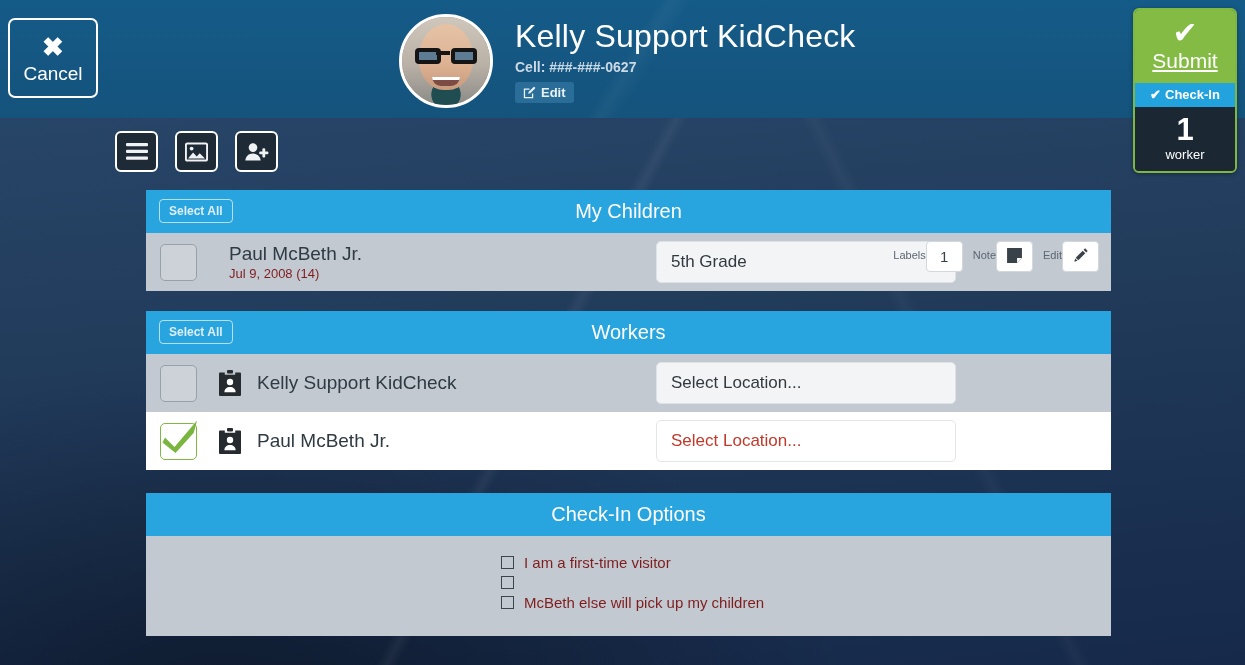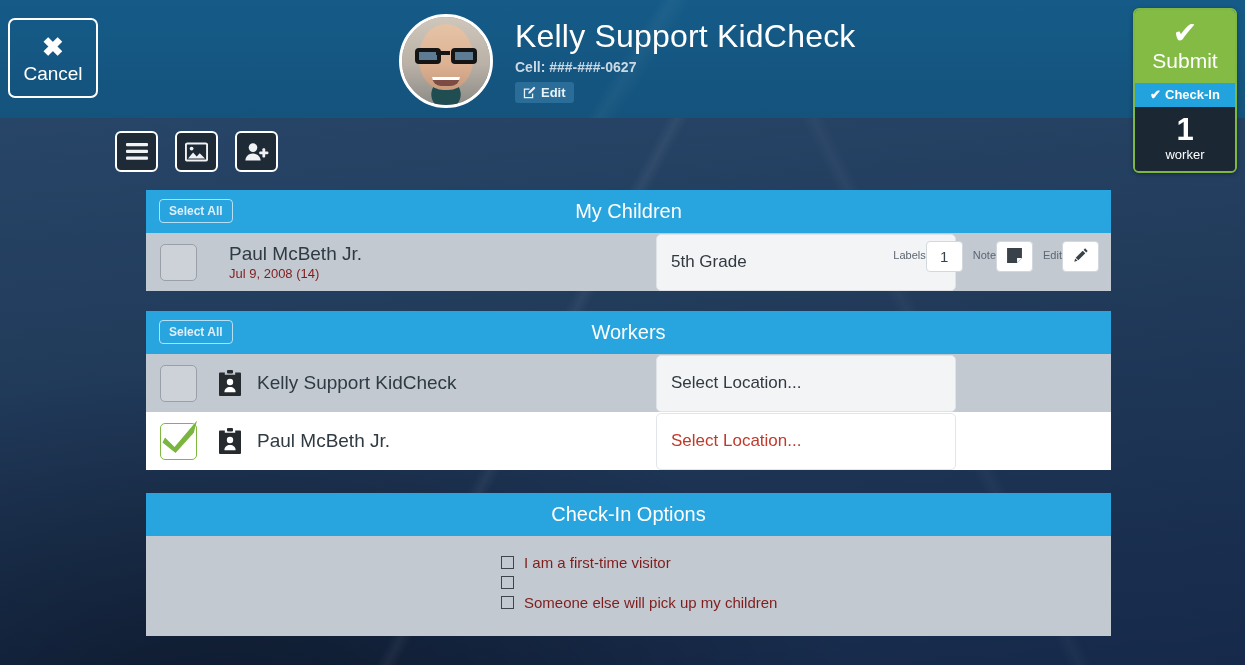--- a/index.html
+++ b/index.html
@@ -95,21 +95,21 @@
   .edit-pill svg{display:block}
 
   
   #submit-panel{
     position:absolute;right:8px;top:8px;width:100px;
     border:2px solid #7fb840;border-radius:6px;overflow:hidden;
     box-shadow:0 1px 4px rgba(0,0,0,.35);
   }
   .sp-submit{background:#84bb45;color:#fff;text-align:center;padding:9px 0 10px;cursor:pointer;}
   .sp-submit .chk{font-size:30px;line-height:28px;}
-  .sp-submit .lbl{font-size:21px;line-height:24px;margin-top:2px;}
+  .sp-submit .lbl{font-size:21px;line-height:24px;margin-top:2px;text-decoration:underline;}
   .sp-mode{background:#23a3dd;color:#fff;text-align:center;font-size:13px;font-weight:bold;
            padding:4px 0 5px;display:flex;align-items:center;justify-content:center;gap:4px;cursor:pointer;}
   .sp-count{background:#1b2834;color:#fff;text-align:center;padding:6px 0 9px;}
   .sp-count .num{font-size:31px;line-height:34px;font-weight:bold;}
   .sp-count .unit{font-size:13px;line-height:15px;}
 
   
   #toolbar{position:absolute;left:115px;top:131px;display:flex;gap:17px;}
   .tool-btn{
     width:43px;height:41px;border:2px solid #fff;border-radius:6px;
@@ -138,21 +138,21 @@
   .cbox.checked{border-color:#7fb840;background:transparent;position:relative;overflow:visible;}
   .cbox.checked svg{position:absolute;left:-2px;top:-9px;}
 
   .badge-icon{margin-left:22px;flex:none;display:flex;align-items:center;}
   .person-name{margin-left:16px;color:#2f3a42;font-size:19px;}
   .person-block{margin-left:32px;}
   .person-block .nm{color:#2f3a42;font-size:19px;line-height:22px;}
   .person-block .dob{color:#7f1d1d;font-size:13px;line-height:16px;margin-top:1px;}
 
   .sel-field{
-    position:absolute;left:510px;width:300px;height:57px;border-radius:5px;
+    position:absolute;left:510px;width:300px;height:42px;border-radius:5px;
     display:flex;align-items:center;padding-left:14px;box-sizing:border-box;font-size:17px;
   }
   .sel-field.grade{background:#f2f4f6;border:1px solid #dfe3e7;color:#33393f;}
   .sel-field.loc-grey{background:#f2f4f6;border:1px solid #dfe3e7;color:#33393f;}
   .sel-field.loc-red{background:#fff;border:1px solid #e3e6e9;color:#c0392b;}
 
   .row-actions{position:absolute;right:12px;top:8px;display:flex;gap:10px;}
   .act{display:flex;flex-direction:row;align-items:center;}
   .act .cap{font-size:11px;color:#5c6670;line-height:13px;margin-bottom:2px;}
   .act .box{
@@ -345,17 +345,17 @@
     <div class="opt-list">
       <div class="opt">
         <span class="sq"></span>
         <span class="txt">I am a first-time visitor</span>
       </div>
       <div class="opt">
         <span class="sq"></span>
       </div>
       <div class="opt">
         <span class="sq"></span>
-        <span class="txt">Someone else will pick up my children</span>
+        <span class="txt">McBeth else will pick up my children</span>
       </div>
     </div>
   </div>
 </div>
 
 </body></html>

